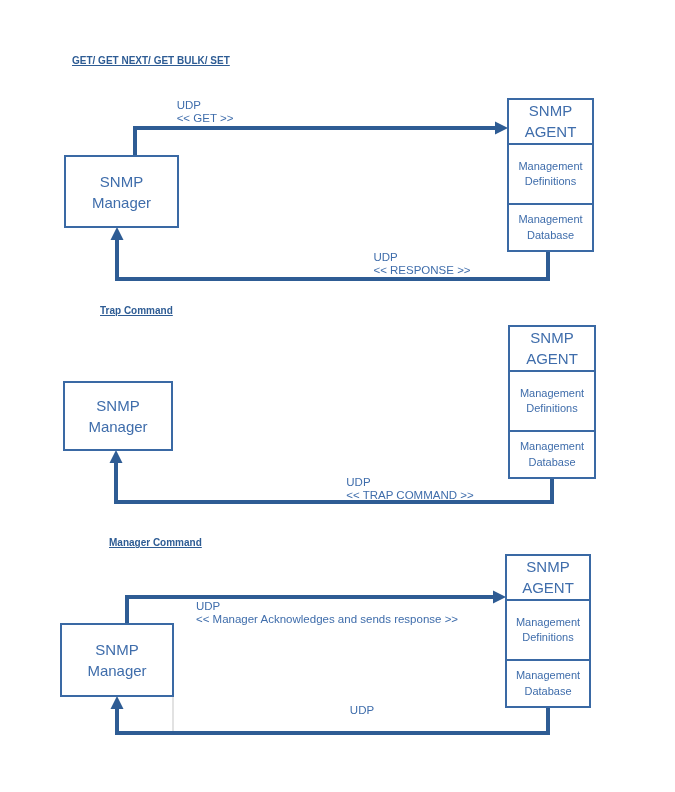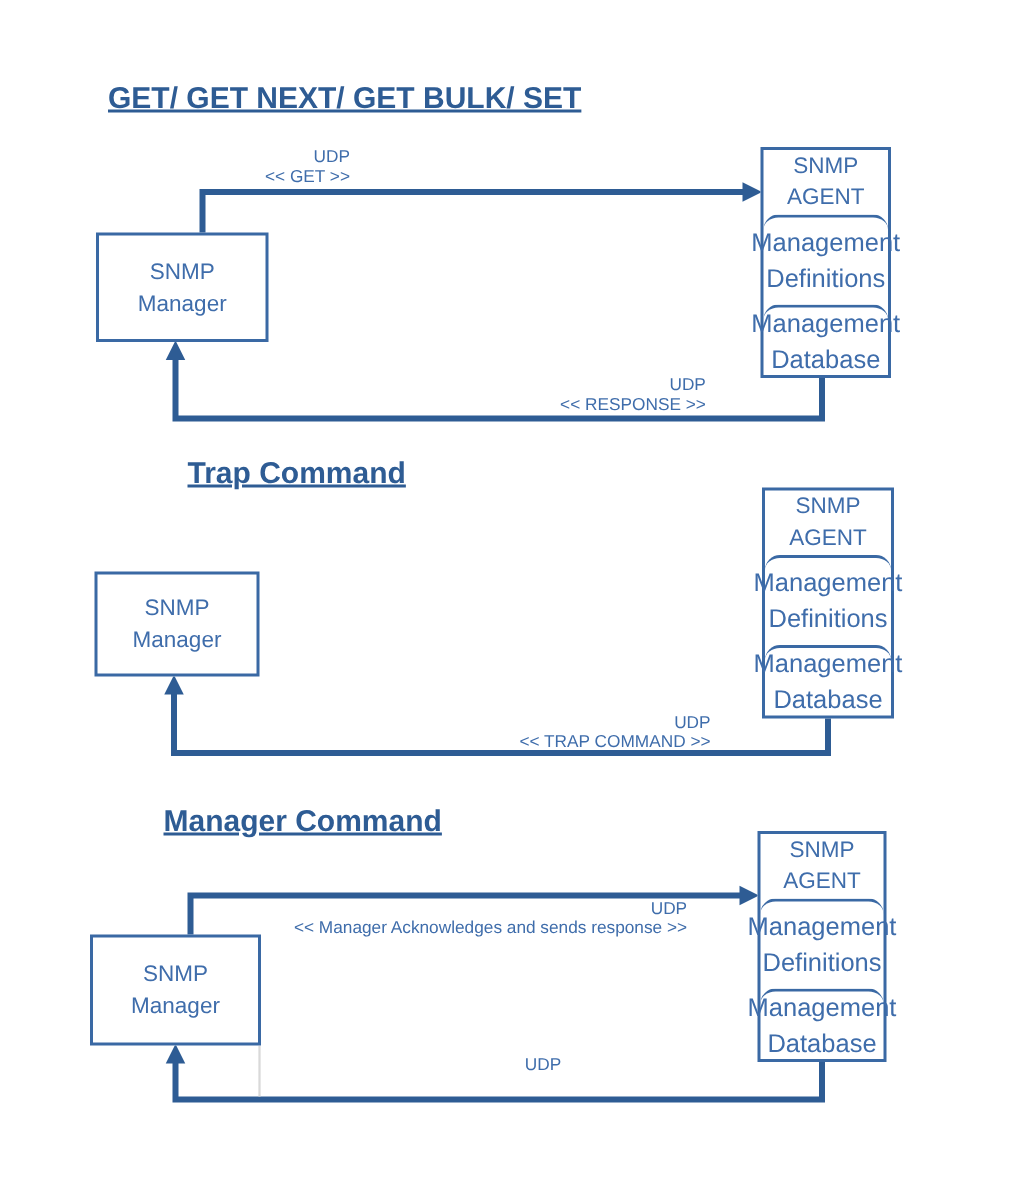--- a/index.html
+++ b/index.html
@@ -12,21 +12,21 @@
   .canvas{
     position:relative;
     width:675px;height:792px;
     background:#fff;
     font-family:"Liberation Sans", sans-serif;
     overflow:hidden;
   }
   .connectors{position:absolute;left:0;top:0;width:675px;height:792px;}
   .heading{
     position:absolute;
-    font-size:20px;font-weight:bold;
+    font-size:10px;font-weight:bold;
     color:var(--line-blue);
     text-decoration:underline;
     white-space:nowrap;
   }
   .manager-box{
     position:absolute;
     border:2px solid var(--border-blue);
     background:#fff;
     display:flex;align-items:center;justify-content:center;
     text-align:center;
@@ -42,27 +42,27 @@
     box-sizing:border-box;
     color:var(--text-blue);
   }
   .agent-cell{
     display:flex;align-items:center;justify-content:center;
     text-align:center;
     white-space:pre-line;
     box-sizing:border-box;
   }
   .agent-title{height:43px;font-size:15px;line-height:1.35;}
-  .agent-sub{border-top:2px solid var(--border-blue);font-size:17px;line-height:1.4;border-radius:10px;}
+  .agent-sub{border-top:2px solid var(--border-blue);font-size:11px;line-height:1.4;}
   .agent-defs{height:60px;}
   .agent-db{height:47px;}
   .arrow-label{
     position:absolute;
     transform:translateX(-50%);
-    text-align:right;
+    text-align:left;
     color:var(--text-blue);
     font-size:11.5px;line-height:13px;
     white-space:nowrap;
   }
 </style>
 </head>
 <body>
 
 <div class="canvas">
 
@@ -105,21 +105,21 @@
 Definitions</div>
     <div class="agent-cell agent-sub agent-db">Management
 Database</div>
   </div>
 
   <div class="arrow-label" style="left:422px;top:251px;">
     <div>UDP</div>
     <div>&lt;&lt; RESPONSE &gt;&gt;</div>
   </div>
 
-  <div class="heading" style="left:125px;top:305px;">Trap Command</div>
+  <div class="heading" style="left:100px;top:305px;">Trap Command</div>
 
   <div class="manager-box" style="left:63px;top:381px;width:110px;height:70px;">
     <span>SNMP
 Manager</span>
   </div>
 
   <div class="agent-box" style="left:508px;top:325px;width:88px;">
     <div class="agent-cell agent-title">SNMP
 AGENT</div>
     <div class="agent-cell agent-sub agent-defs">Management

